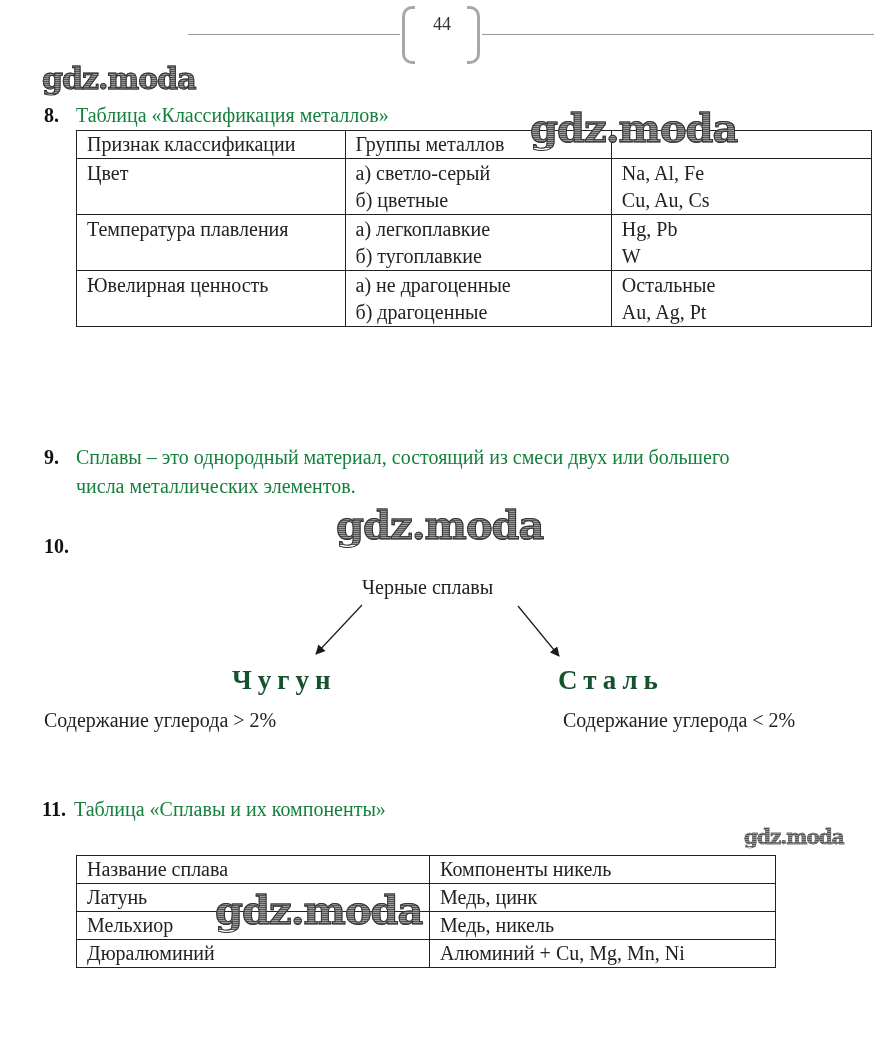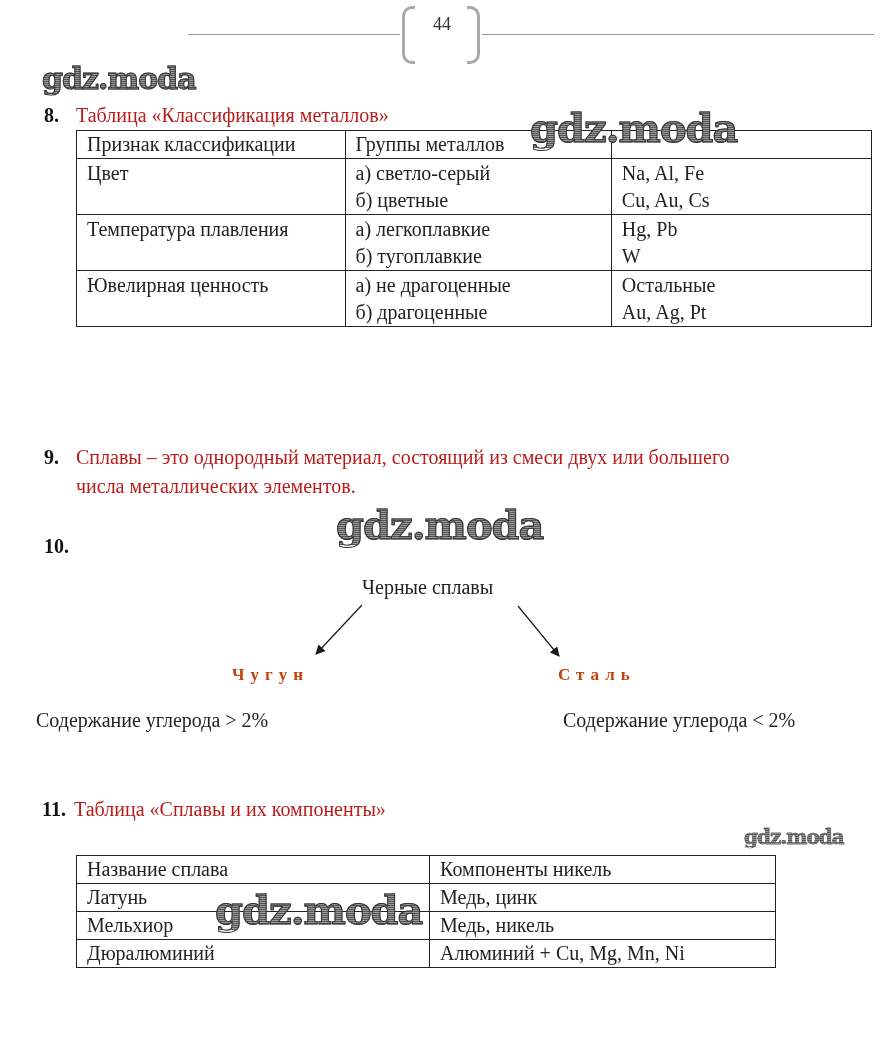--- a/index.html
+++ b/index.html
@@ -25,42 +25,42 @@
       -webkit-text-fill-color: transparent;
       white-space: nowrap; line-height: 1;
     }
     .wm1 { left: 42px; top: 64px; font-size: 30px; }
     .wm2 { left: 530px; top: 108px; font-size: 40px; }
     .wm3 { left: 336px; top: 505px; font-size: 40px; }
     .wm4 { left: 744px; top: 827px; font-size: 20px; -webkit-text-stroke: 0.5px #555; }
     .wm5 { left: 215px; top: 890px; font-size: 40px; }
 
     .task-num { position: absolute; font-weight: bold; font-size: 20px; color: #111; }
-    .task-text { position: absolute; font-size: 20px; color: #b91c1c; }
+    .task-text { position: absolute; font-size: 20px; color: #15803d; }
 
     
     table.t { position: absolute; border-collapse: collapse; font-size: 20px; color: #222; }
     table.t td { border: 1px solid #222; padding: 0 10px; vertical-align: top; line-height: 27px; }
     table.t td .ln { display: block; }
 
     #table1 { left: 76px; top: 130px; width: 796px; }
     #table1 col.c1 { width: 270px; }
     #table1 col.c2 { width: 268px; }
     #table1 col.c3 { width: 262px; }
     #table1 tr.head td { height: 27px; }
     #table1 tr.body td { height: 54px; padding-top: 1px; }
 
     #table2 { left: 76px; top: 855px; width: 700px; }
     #table2 col.c1 { width: 402px; }
     #table2 col.c2 { width: 398px; }
     #table2 td { height: 27px; line-height: 27px; }
 
     
     .diag-top { position: absolute; left: 362px; top: 576px; font-size: 20px; color: #222; }
-    .diag-node { position: absolute; font-size: 17px; font-weight: bold; letter-spacing: 6px; color: #c2410c; }
+    .diag-node { position: absolute; font-size: 27px; font-weight: bold; letter-spacing: 6px; color: #14532d; }
     .diag-note { position: absolute; font-size: 20px; color: #222; }
     svg.arrows { position: absolute; left: 0; top: 0; width: 892px; height: 1053px; pointer-events: none; }
   </style>
 </head>
 <body>
 
 <div class="hr-line" style="left:188px; width:212px;"></div>
 <div class="hr-line" style="left:482px; width:392px;"></div>
 <div class="bracket l"></div>
 <div class="bracket r"></div>
@@ -127,21 +127,21 @@
   <defs>
     <marker id="ah" viewBox="0 0 10 10" refX="9" refY="5" markerWidth="8" markerHeight="8" orient="auto-start-reverse">
       <path d="M0,0 L10,5 L0,10 z" fill="#1a1a1a"></path>
     </marker>
   </defs>
   <line x1="362" y1="605" x2="316" y2="654" stroke="#1a1a1a" stroke-width="1.2" marker-end="url(#ah)"></line>
   <line x1="518" y1="606" x2="559" y2="656" stroke="#1a1a1a" stroke-width="1.2" marker-end="url(#ah)"></line>
 </svg>
 <div class="diag-node" style="left:232px; top:665px;">Чугун</div>
 <div class="diag-node" style="left:558px; top:665px;">Сталь</div>
-<div class="diag-note" style="left:36px; top:709px;text-align:right;">Содержание углерода &gt; 2%</div>
+<div class="diag-note" style="left:44px; top:709px;text-align:right;">Содержание углерода &gt; 2%</div>
 <div class="diag-note" style="left:563px; top:709px;">Содержание углерода &lt; 2%</div>
 
 <div class="task-num" style="left:42px; top:798px;">11.</div>
 <div class="task-text" style="left:74px; top:798px;">Таблица «Сплавы и их компоненты»</div>
 
 <table class="t" id="table2">
   <colgroup>
       <col class="c1">
       <col class="c2">
     </colgroup>

